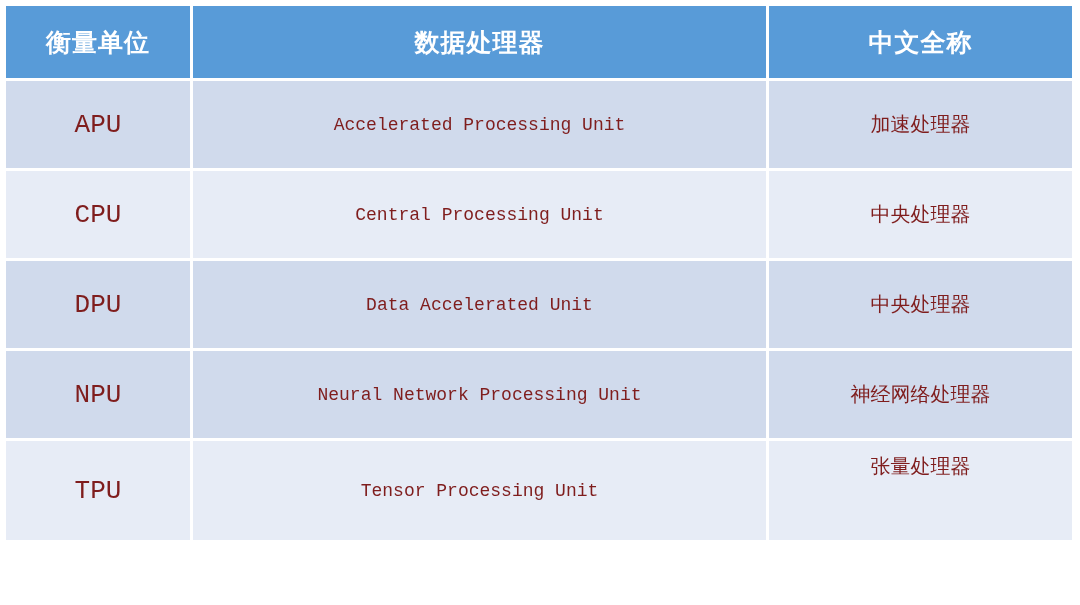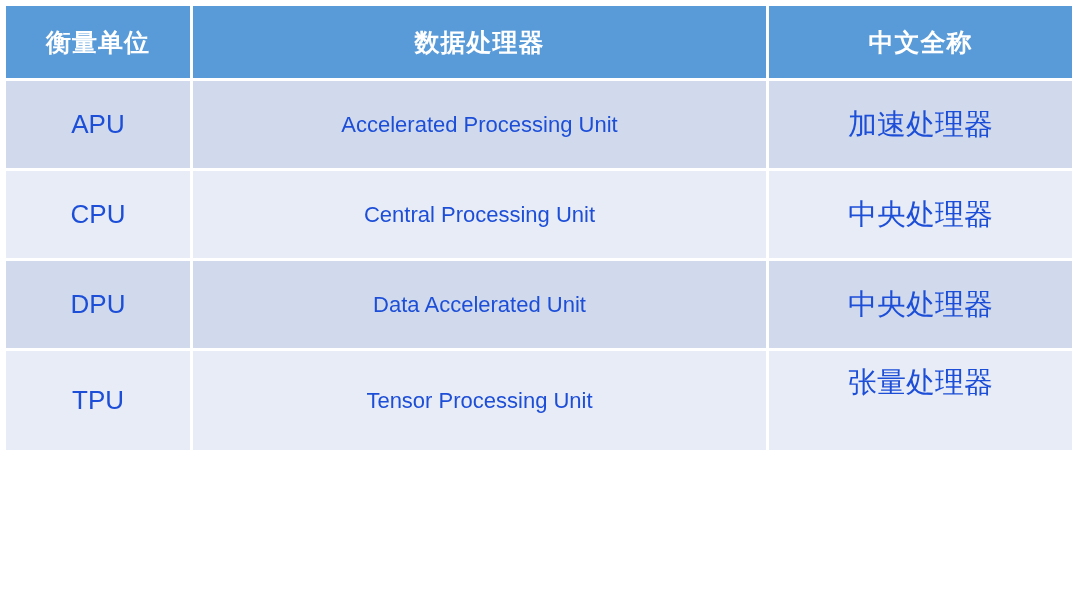--- a/index.html
+++ b/index.html
@@ -48,33 +48,34 @@
     border-bottom: 3px solid #ffffff;
   }
   thead th.last { border-right: none; }
 
   tbody td {
     height: 87px;
     text-align: center;
     vertical-align: middle;
     padding: 0;
     font-size: 26px;
-    color: #1d4ed8;
+    color: #7f1d1d;
     border-right: 3px solid #ffffff;
     border-bottom: 3px solid #ffffff;
     overflow: hidden;
+    font-family: Liberation Mono, monospace;
   }
   tbody td.last { border-right: none; }
   tbody tr.last-row td { border-bottom: none; }
 
   tbody tr.shade-dark td { background: #D0DAEC; }
   tbody tr.shade-light td { background: #E7ECF6; }
 
-  td.zh { font-size: 29px; }
-  td.en { font-size: 22px; }
+  td.zh { font-size: 20px; }
+  td.en { font-size: 18px; }
   td.unit { font-size: 26px; }
 
   
   td.zh-top {
     vertical-align: top;
     padding-top: 12px;
   }
 </style>
 </head>
 <body>
@@ -102,20 +103,25 @@
       <tr class="shade-light">
         <td class="unit">CPU</td>
         <td class="en">Central Processing Unit</td>
         <td class="zh last">中央处理器</td>
       </tr>
       <tr class="shade-dark">
         <td class="unit">DPU</td>
         <td class="en">Data Accelerated Unit</td>
         <td class="zh last">中央处理器</td>
       </tr>
+      <tr class="shade-dark">
+        <td class="unit">NPU</td>
+        <td class="en">Neural Network Processing Unit</td>
+        <td class="zh last">神经网络处理器</td>
+      </tr>
       <tr class="shade-light last-row">
         <td class="unit">TPU</td>
         <td class="en">Tensor Processing Unit</td>
         <td class="zh zh-top last">张量处理器</td>
       </tr>
     </tbody>
   </table>
 </div>
 
 </body></html>

